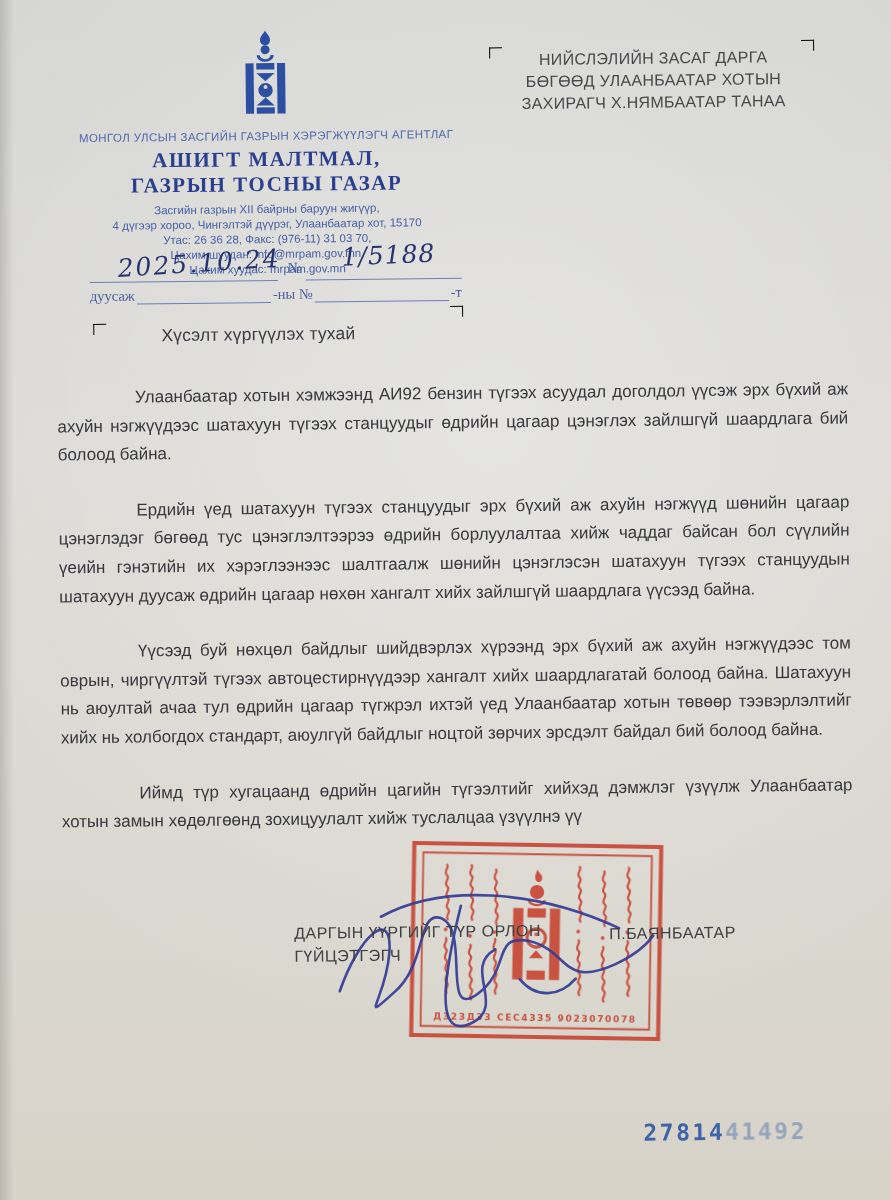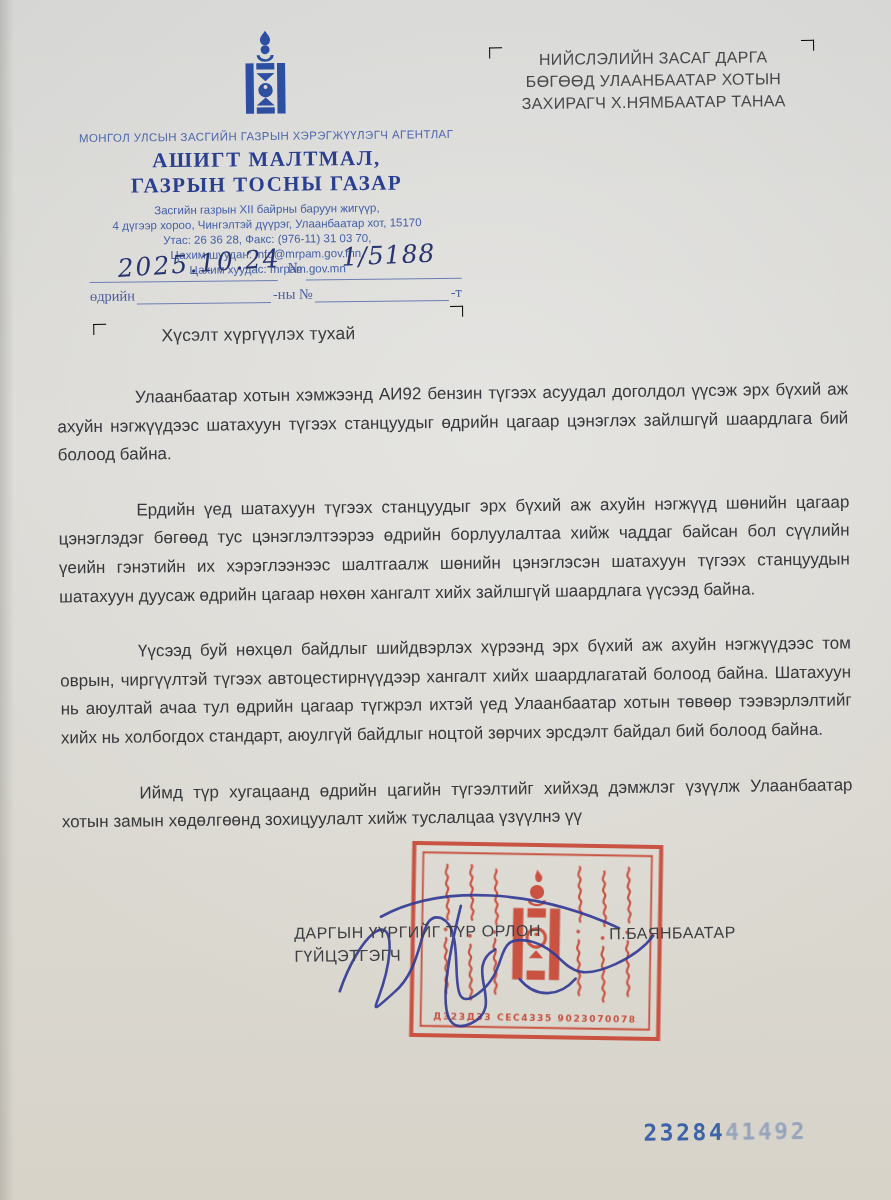--- a/index.html
+++ b/index.html
@@ -111,21 +111,21 @@
     </div>
 
     <div class="ref-row">
       <span class="hand ref-date">2025.10.24</span>
       <span class="ref-no-sign">№</span>
       <span class="hand ref-num">1/5188</span>
       <span class="u1"></span>
       <span class="u2"></span>
     </div>
     <div class="yourref-row">
-      <span>өдрийн</span>
+      <span>дуусаж</span>
       <span class="blank"></span>
       <span>-ны №</span>
       <span class="blank"></span>
       <span>-т</span>
     </div>
 
     <span class="cb cb-tl rec-cb-l"></span>
     <span class="cb cb-tr rec-cb-r"></span>
     <div class="recipient">
       <div>НИЙСЛЭЛИЙН ЗАСАГ ДАРГА</div>
@@ -196,17 +196,17 @@
       </g>
     </svg>
 
     <div class="sig-title">
       <div>ДАРГЫН ҮҮРГИЙГ ТҮР ОРЛОН</div>
       <div>ГҮЙЦЭТГЭГЧ</div>
     </div>
     <div class="sig-name">П.БАЯНБААТАР</div>
 
     <div class="footer-num">
-      <span>23284</span><span class="faded">41492</span>
+      <span>27814</span><span class="faded">41492</span>
     </div>
 
   </div>
 </div>
 
 </body></html>

